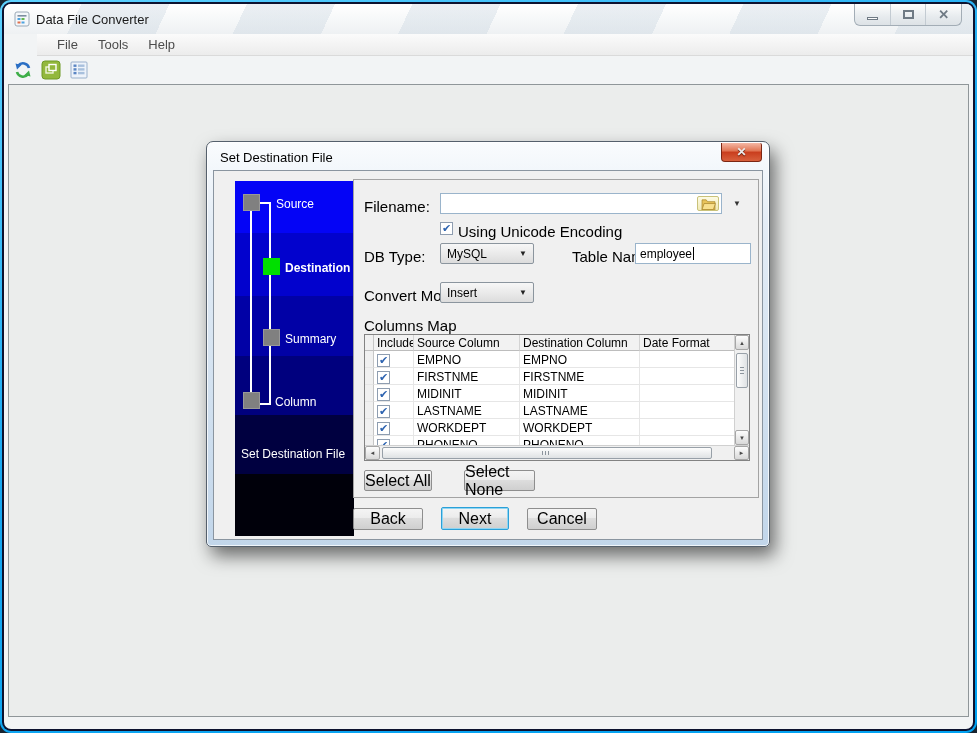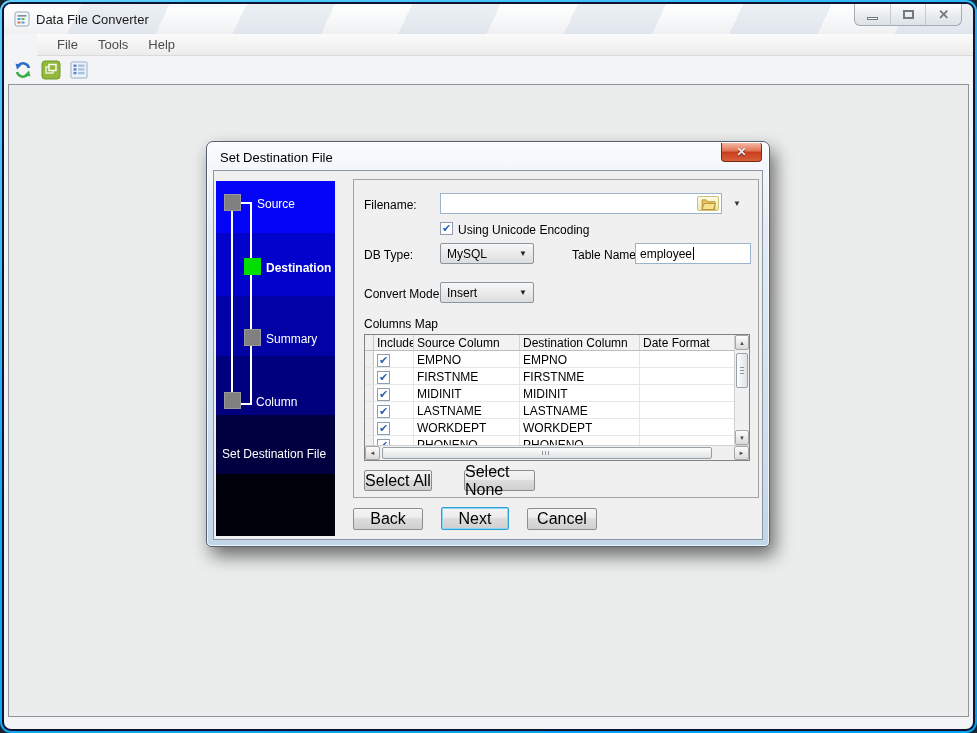--- a/index.html
+++ b/index.html
@@ -41,35 +41,35 @@
     box-shadow:5px 9px 18px rgba(0,0,0,.55), inset 0 0 0 1px rgba(255,255,255,.75); z-index:50; }
   .dlg-title { position:absolute; left:13px; top:8px; font-size:13px; color:#000; }
   .dlg-close { position:absolute; right:7px; top:1px; width:41px; height:19px;
     border:1px solid #7c2613; border-top:none; border-radius:0 2px 4px 4px;
     background:linear-gradient(180deg,#f4b7a4 0%,#e07351 45%,#c93d1d 50%,#d8603c 100%);
     display:flex; align-items:center; justify-content:center;
     font-size:12px; font-weight:bold; color:#ececec; text-shadow:0 1px 1px #5e1a08; }
   .dlg-body { position:absolute; left:6px; right:6px; top:28px; bottom:6px; background:#f0f0f0; border:1px solid #8a95a0; }
 
   
-  .sidebar { position:absolute; left:2px; top:10px; width:119px; height:311px; }
+  .sidebar { position:absolute; left:21px; top:10px; width:119px; height:311px; }
   .band { position:absolute; left:0; width:119px; }
   .b1{top:0;height:52px;background:#0404f6;} .b2{top:52px;height:63px;background:#0202cd;}
   .b3{top:115px;height:60px;background:#0101a6;} .b4{top:175px;height:59px;background:#00007e;}
   .b5{top:234px;height:59px;background:#000040;} .b6{top:293px;height:62px;background:#00000a;}
   .wiz-line { position:absolute; background:#ffffff; }
   .wiz-sq { position:absolute; width:17px; height:17px; background:#808080; border:1px solid #989898; }
   .wiz-sq.active { background:#00df00; border-color:#00df00; }
   .wiz-label { position:absolute; color:#ffffff; font-size:12px; white-space:nowrap; }
   .wiz-label.active { font-weight:bold; }
   .wiz-caption { position:absolute; left:6px; top:211px; width:110px; color:#ffffff; font-size:12px; }
 
   
   .panel { position:absolute; left:139px; top:8px; width:406px; height:319px; border:1px solid #a3a3a3; background:#f0f0f0; }
-  .lbl { position:absolute; font-size:12px; color:#000; white-space:nowrap; }
+  .lbl { position:absolute; font-size:15px; color:#000; white-space:nowrap; }
   .tfield { position:absolute; background:#ffffff; border:1px solid #9ab4cb; font-size:12px; color:#000;
     display:flex; align-items:center; padding-left:4px; white-space:nowrap; overflow:hidden; }
   .folder-btn { position:absolute; right:2px; top:2px; width:22px; height:15px; border:1px solid #c9c27a;
     border-radius:2px; background:linear-gradient(#fdfbe4,#f1e9b4); display:flex; align-items:center; justify-content:center; }
   .drop-flat { position:absolute; width:18px; height:21px; display:flex; align-items:center; justify-content:center; font-size:8px; color:#333; }
   .cb { width:13px; height:13px; background:#fff; border:1px solid #8e9db0; display:inline-flex; align-items:center; justify-content:center;
     font-size:11px; line-height:1; color:#2d63b0; flex:none; }
   .combo { position:absolute; width:94px; height:21px; border:1px solid #8b959e; border-radius:2px;
     background:linear-gradient(#f7f7f7,#e9e9e9 55%,#dcdcdc); font-size:12px; color:#000;
     display:flex; align-items:center; padding-left:6px; }

